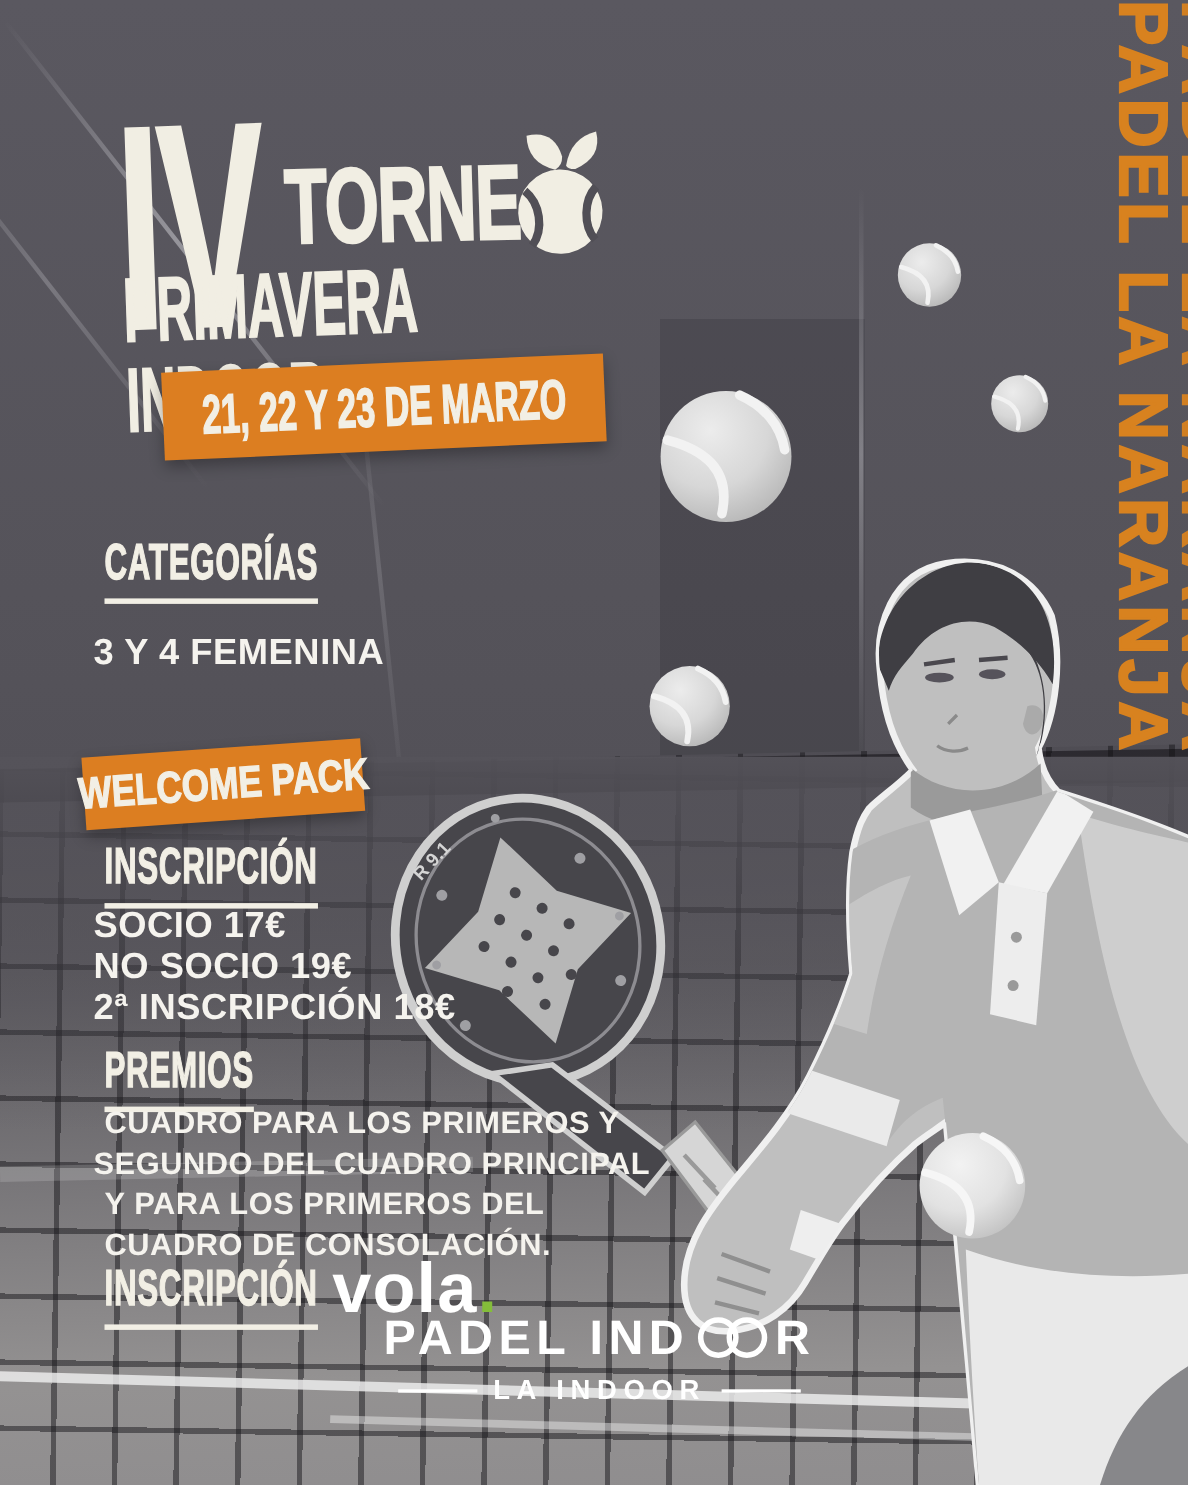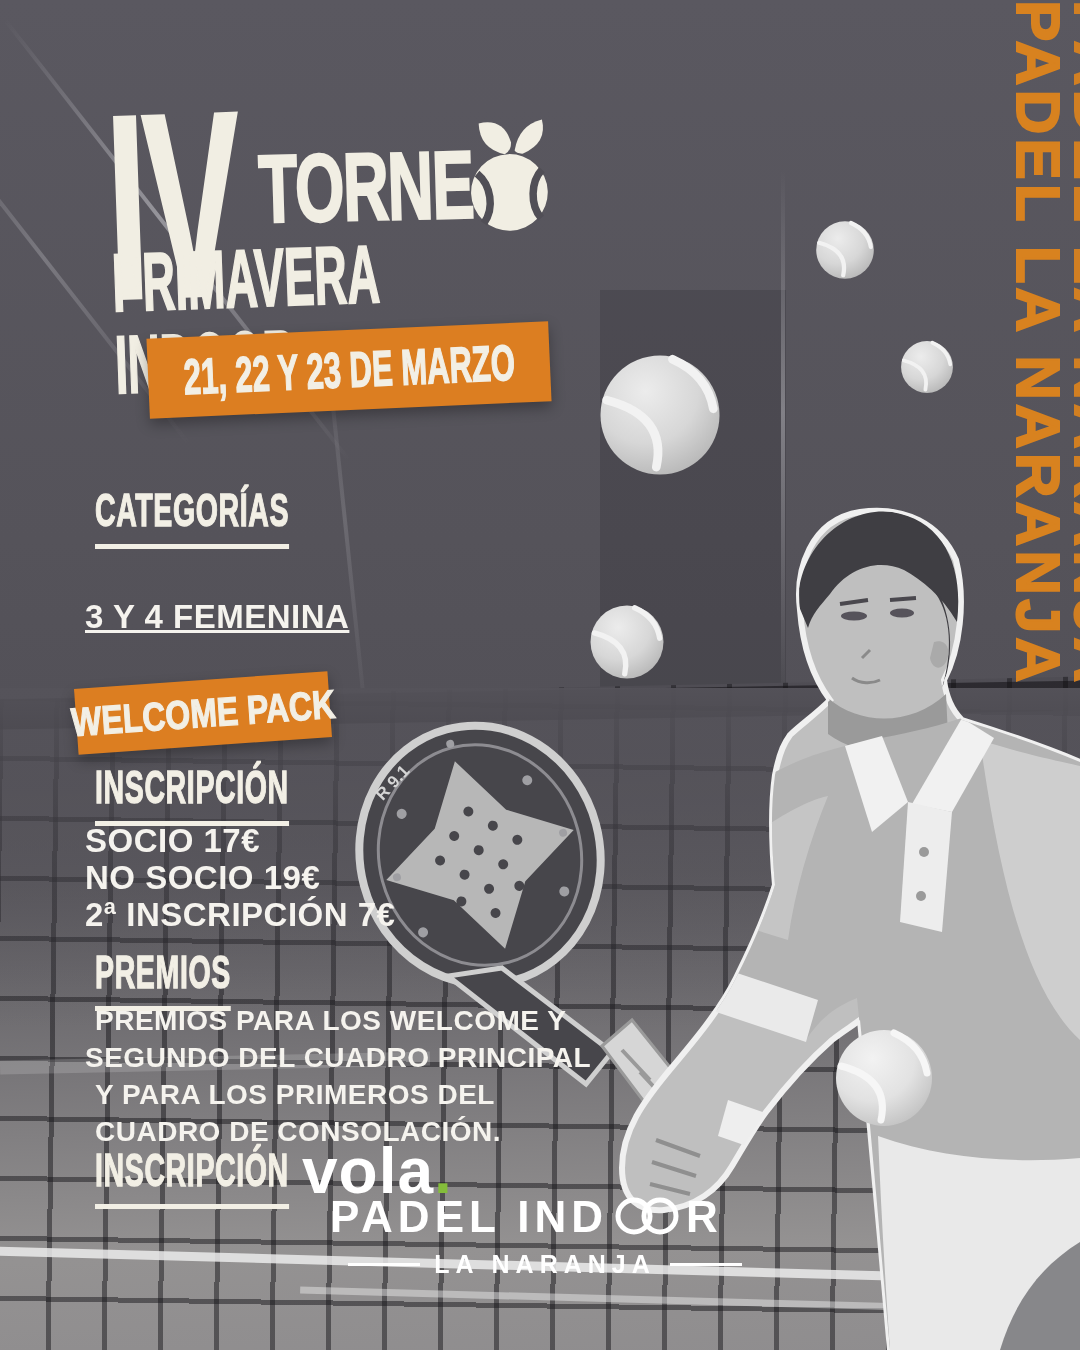--- a/index.html
+++ b/index.html
@@ -53,21 +53,21 @@
   .banner span{font-size:50px;font-weight:700;color:#F2EFE5;-webkit-text-stroke:1.5px #F2EFE5;
           transform:scaleX(.62);white-space:nowrap;}
   .badge{left:76px;top:680px;width:254px;height:66px;background:#DC7E21;transform:rotate(-4deg);
           display:flex;align-items:center;justify-content:center;box-shadow:0 6px 14px rgba(0,0,0,.3);}
   .badge span{font-size:40px;font-weight:700;color:#F2EFE5;-webkit-text-stroke:1.2px #F2EFE5;
           transform:scaleX(.8);white-space:nowrap;}
   
   .vola{left:302px;top:1134px;font-size:64px;font-weight:700;color:#FFFFFF;letter-spacing:1px;}
   .vola .dot{color:#84BD3A;}
   .brand{left:330px;top:1192px;width:430px;text-align:center;color:#FFFFFF;}
-  .brand-l1{display:flex;align-items:center;font-size:44px;font-weight:700;letter-spacing:5px;}
+  .brand-l1{display:flex;justify-content:center;align-items:center;font-size:44px;font-weight:700;letter-spacing:5px;}
   .brand-l1 svg{margin:0 2px 4px 2px;}
   .brand-l2{margin-top:8px;display:flex;justify-content:center;align-items:center;gap:14px;
             font-size:25px;font-weight:700;letter-spacing:6px;}
   .brand-l2 .rule{width:72px;height:3px;background:#FFFFFF;}
   
   .side{position:absolute;top:0;right:6px;height:1350px;width:66px;overflow:hidden;
         writing-mode:vertical-rl;font-weight:700;font-size:62px;letter-spacing:4px;
         color:#D8821F;-webkit-text-stroke:2px #D8821F;}
   .side span{display:inline-block;margin-bottom:46px;white-space:nowrap;}
   .side2{right:-52px;opacity:.95;}
@@ -269,37 +269,37 @@
       <div class="t-line2">PRIMAVERA INDOOR</div>
     </div>
 
     <div class="abs banner">
       <span>21, 22 Y 23 DE MARZO</span>
     </div>
 
     <div class="abs sec-h" style="left:95px;top:483px;">
       <span class="cond">CATEGORÍAS</span>
     </div>
-    <div class="abs body-text" style="left:85px;top:598px;text-decoration:underline;">3 Y 4 FEMENINA</div>
+    <div class="abs body-text" style="left:85px;top:574px;">3 Y 4 FEMENINA</div>
 
     <div class="abs badge">
       <span>WELCOME PACK</span>
     </div>
 
     <div class="abs sec-h" style="left:95px;top:760px;">
       <span class="cond">INSCRIPCIÓN</span>
     </div>
     <div class="abs body-text" style="left:85px;top:822px;">SOCIO 17€</div>
     <div class="abs body-text" style="left:85px;top:859px;">NO SOCIO 19€</div>
-    <div class="abs body-text" style="left:85px;top:896px;">2ª INSCRIPCIÓN 7€</div>
+    <div class="abs body-text" style="left:85px;top:896px;">2ª INSCRIPCIÓN 18€</div>
 
     <div class="abs sec-h" style="left:95px;top:945px;">
       <span class="cond">PREMIOS</span>
     </div>
-    <div class="abs body-text" style="left:95px;top:1002px;font-size:28px;">PREMIOS PARA LOS WELCOME Y</div>
+    <div class="abs body-text" style="left:95px;top:1002px;font-size:28px;">CUADRO PARA LOS PRIMEROS Y</div>
     <div class="abs body-text" style="left:85px;top:1039px;font-size:28px;">SEGUNDO DEL CUADRO PRINCIPAL</div>
     <div class="abs body-text" style="left:95px;top:1113px;font-size:28px;">CUADRO DE CONSOLACIÓN.</div>
     <div class="abs body-text" style="left:95px;top:1076px;font-size:28px;">Y PARA LOS PRIMEROS DEL</div>
 
     <div class="abs sec-h" style="left:95px;top:1143px;">
       <span class="cond">INSCRIPCIÓN</span>
     </div>
     <div class="abs vola">
       <span>vola</span><span class="dot">.</span>
     </div>
@@ -307,21 +307,21 @@
       <div class="brand-l1">
         <span>PADEL IND</span>
         <svg width="74" height="44" viewBox="0 0 74 44">
           <circle cx="24" cy="23" r="16" fill="none" stroke="#FFFFFF" stroke-width="5"></circle>
           <circle cx="50" cy="23" r="16" fill="none" stroke="#FFFFFF" stroke-width="5"></circle>
         </svg>
         <span>R</span>
       </div>
       <div class="brand-l2">
         <span class="rule"></span>
-        <span>LA NARANJA</span>
+        <span>LA INDOOR</span>
         <span class="rule"></span>
       </div>
     </div>
   </div>
 
   <div class="side">
     <span>PADEL LA NARANJA</span>
     
     
   </div>

